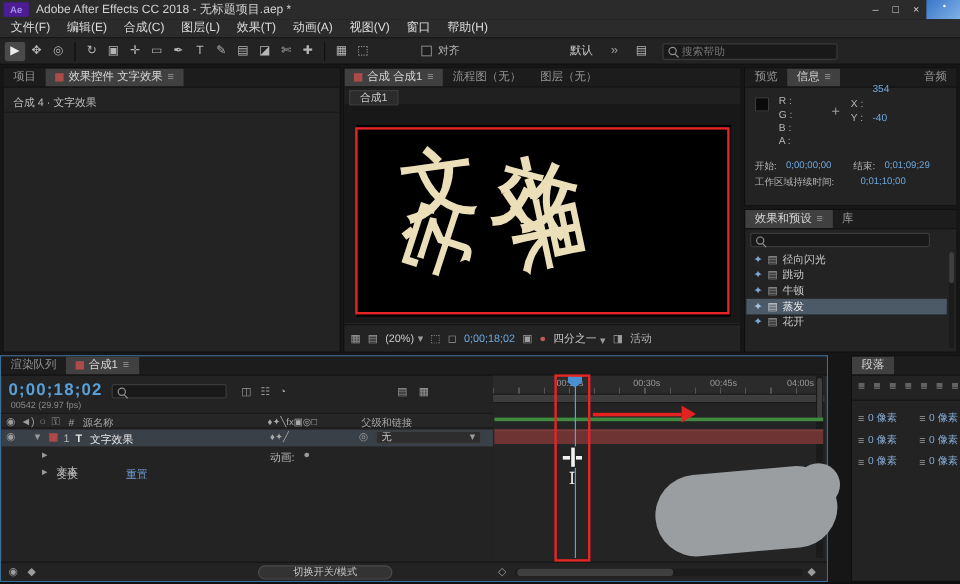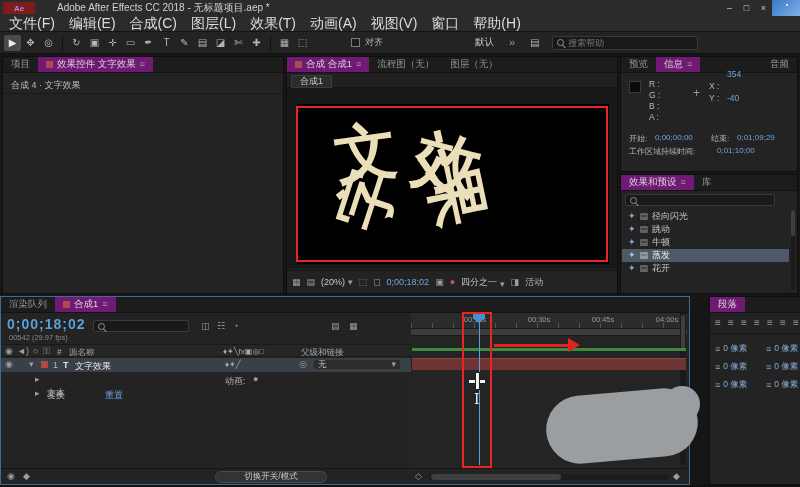--- a/index.html
+++ b/index.html
@@ -1,37 +1,37 @@
 <!DOCTYPE html>
 <html><head>
 <meta charset="utf-8">
 <style>
 *{box-sizing:border-box;margin:0;padding:0}
 body{margin:0;background:#0d0d0d}
 #app{position:relative;width:800px;height:487px;background:#161616;font-family:"Liberation Sans","DejaVu Sans",sans-serif;color:#c6c6c6;overflow:hidden}
 .abs{position:absolute}
 .titlebar{left:0;top:0;width:800px;height:16px;background:#2b2b2b;display:flex;align-items:center}
-.ae-logo{width:32px;height:12px;margin:0 22px 0 3px;background:#7f1d1d;color:#9f8fe8;font-size:8px;font-weight:bold;display:flex;align-items:center;justify-content:center}
+.ae-logo{width:21px;height:12px;margin:0 6px 0 3px;background:#4c1d95;color:#9f8fe8;font-size:8px;font-weight:bold;display:flex;align-items:center;justify-content:center}
 .win-title{font-size:10px;color:#d2d2d2;white-space:nowrap}
 .win-btns{margin-left:auto;display:flex}
 .win-btn{width:17px;height:14px;display:flex;align-items:center;justify-content:center;font-size:9px;color:#cfcfcf}
 .blue-corner{position:absolute;right:0;top:0;width:28px;height:16px;background:linear-gradient(135deg,#3a76c8,#7fb2e8)}
 .star{position:absolute;right:12px;top:4px;width:2px;height:2px;background:#fff;border-radius:50%}
 .menubar{position:absolute;left:0;top:16px;width:800px;height:16px;background:#2b2b2b;border-bottom:1px solid #141414;display:flex;align-items:center;padding-left:2px}
-.menu-item{padding:0 7px;font-size:14px;color:#dcdcdc;line-height:15px;white-space:nowrap}
+.menu-item{padding:0 7px;font-size:10px;color:#dcdcdc;line-height:15px;white-space:nowrap}
 .toolbar{position:absolute;left:0;top:32px;width:800px;height:22px;background:#232323;border-bottom:1px solid #101010;display:flex;align-items:center;padding:0 4px;gap:1px}
 .tool{width:17px;height:16px;display:inline-flex;align-items:center;justify-content:center;font-size:10px;color:#b5b5b5;flex:none}
 .tool.selected{background:#4a4a4a;border-radius:2px;color:#ececec}
 .vsep{width:1px;background:#101010;height:16px;margin:0 4px;flex:none}
 .checkbox{width:9px;height:9px;border:1px solid #7a7a7a;background:#1c1c1c;flex:none}
 .select-like{display:flex;align-items:flex-end;gap:3px;font-size:9.5px;color:#c9c9c9;white-space:nowrap}
 .panel{position:absolute;background:#232323;border:1px solid #0f0f0f;overflow:hidden}
 .tabbar{position:absolute;left:0;top:0;right:0;height:16px;background:#1c1c1c;display:flex;font-size:9.5px;color:#969696;border-bottom:1px solid #131313;overflow:hidden}
 .tab{display:flex;align-items:center;gap:4px;padding:0 8px;white-space:nowrap}
-.tab.active{background:#701a75;color:#d8d8d8}
+.tab.active{background:#404040;color:#d8d8d8}
 .chip{width:7px;height:7px;background:#ad4a4a;flex:none}
 .searchbox{display:flex;align-items:center;gap:4px;background:#191919;border:1px solid #3a3a3a;border-radius:2px;padding:0 4px}
 .searchbox input{background:transparent;border:0;outline:0;color:#bbb;font-size:9px;width:100%;font-family:Liberation Serif, serif}
 .mag{min-width:7px;width:7px;height:7px;border:1px solid #909090;border-radius:50%;position:relative;flex:none}
 .mag:after{content:"";position:absolute;width:4px;height:1px;background:#909090;transform:rotate(45deg);right:-3px;bottom:-2px}
 .icon{font-size:9px;color:#9c9c9c;line-height:1;white-space:nowrap}
 .blue{color:#6fa6db}
 .lbl{font-size:9px;color:#b5b5b5;white-space:nowrap}
 .sc{position:absolute;color:#ebdfba;font-family:"DejaVu Serif","Liberation Serif",serif;font-weight:bold;line-height:1}
 .red-rect{position:absolute;border:2px solid #e82525;z-index:55}

